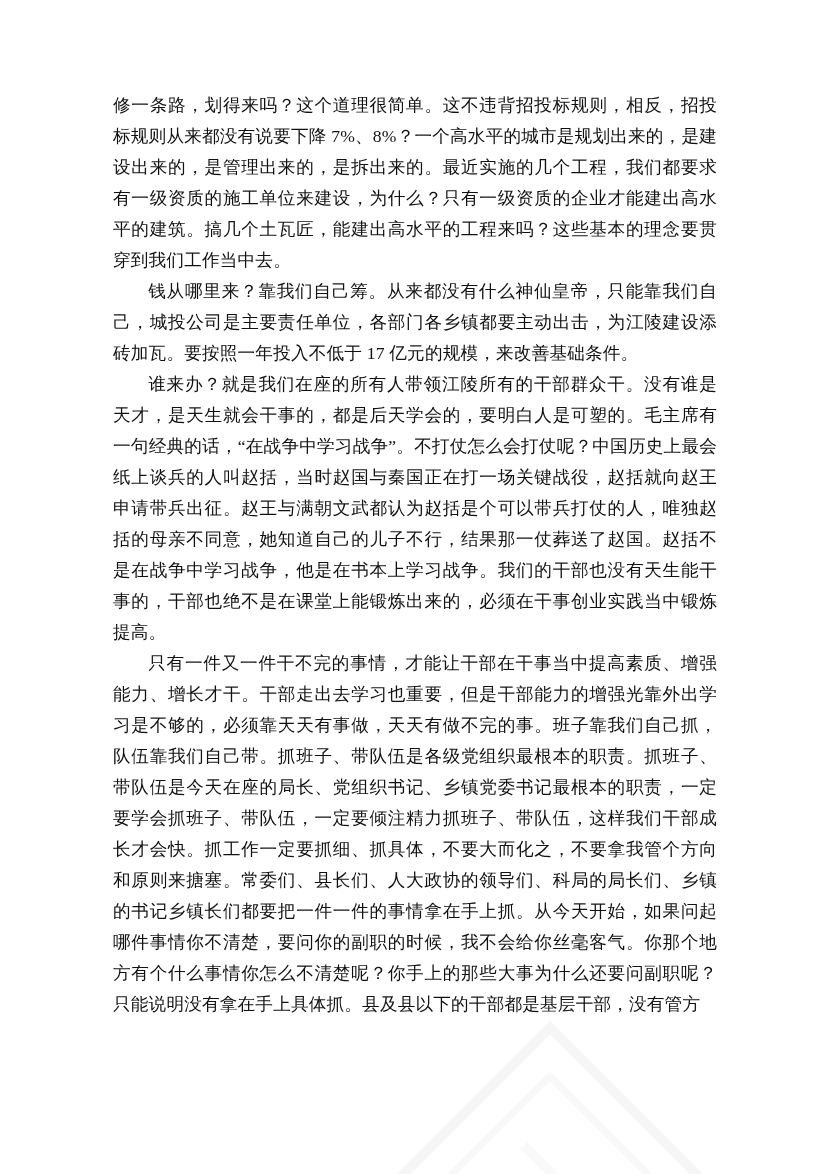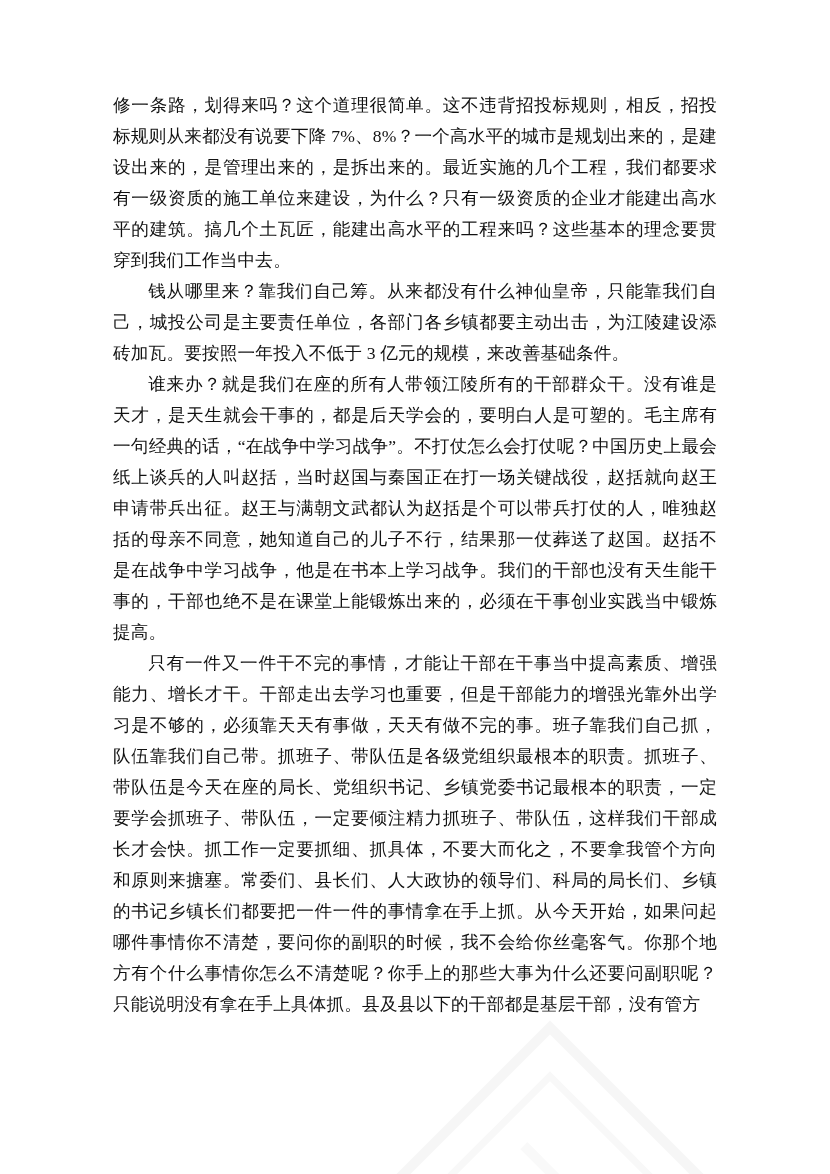--- a/index.html
+++ b/index.html
@@ -59,21 +59,21 @@
     height: 10px;
     background: rgba(130, 130, 130, 0.05);
   }
 </style>
 </head>
 <body>
 
 <div class="page">
   <div class="text-block">
     <p>修一条路，划得来吗？这个道理很简单。这不违背招投标规则，相反，招投标规则从来都没有说要下降 7%、8%？一个高水平的城市是规划出来的，是建设出来的，是管理出来的，是拆出来的。最近实施的几个工程，我们都要求有一级资质的施工单位来建设，为什么？只有一级资质的企业才能建出高水平的建筑。搞几个土瓦匠，能建出高水平的工程来吗？这些基本的理念要贯穿到我们工作当中去。</p>
-    <p class="indent">钱从哪里来？靠我们自己筹。从来都没有什么神仙皇帝，只能靠我们自己，城投公司是主要责任单位，各部门各乡镇都要主动出击，为江陵建设添砖加瓦。要按照一年投入不低于 3 亿元的规模，来改善基础条件。</p>
+    <p class="indent">钱从哪里来？靠我们自己筹。从来都没有什么神仙皇帝，只能靠我们自己，城投公司是主要责任单位，各部门各乡镇都要主动出击，为江陵建设添砖加瓦。要按照一年投入不低于 17 亿元的规模，来改善基础条件。</p>
     <p class="indent">谁来办？就是我们在座的所有人带领江陵所有的干部群众干。没有谁是天才，是天生就会干事的，都是后天学会的，要明白人是可塑的。毛主席有一句经典的话，“在战争中学习战争”。不打仗怎么会打仗呢？中国历史上最会纸上谈兵的人叫赵括，当时赵国与秦国正在打一场关键战役，赵括就向赵王申请带兵出征。赵王与满朝文武都认为赵括是个可以带兵打仗的人，唯独赵括的母亲不同意，她知道自己的儿子不行，结果那一仗葬送了赵国。赵括不是在战争中学习战争，他是在书本上学习战争。我们的干部也没有天生能干事的，干部也绝不是在课堂上能锻炼出来的，必须在干事创业实践当中锻炼提高。</p>
     <p class="indent">只有一件又一件干不完的事情，才能让干部在干事当中提高素质、增强能力、增长才干。干部走出去学习也重要，但是干部能力的增强光靠外出学习是不够的，必须靠天天有事做，天天有做不完的事。班子靠我们自己抓，队伍靠我们自己带。抓班子、带队伍是各级党组织最根本的职责。抓班子、带队伍是今天在座的局长、党组织书记、乡镇党委书记最根本的职责，一定要学会抓班子、带队伍，一定要倾注精力抓班子、带队伍，这样我们干部成长才会快。抓工作一定要抓细、抓具体，不要大而化之，不要拿我管个方向和原则来搪塞。常委们、县长们、人大政协的领导们、科局的局长们、乡镇的书记乡镇长们都要把一件一件的事情拿在手上抓。从今天开始，如果问起哪件事情你不清楚，要问你的副职的时候，我不会给你丝毫客气。你那个地方有个什么事情你怎么不清楚呢？你手上的那些大事为什么还要问副职呢？只能说明没有拿在手上具体抓。县及县以下的干部都是基层干部，没有管方</p>
   </div>
 
   <div class="watermark">
     <div class="watermark-inner"></div>
     <div class="watermark-bar"></div>
   </div>
 </div>
 

